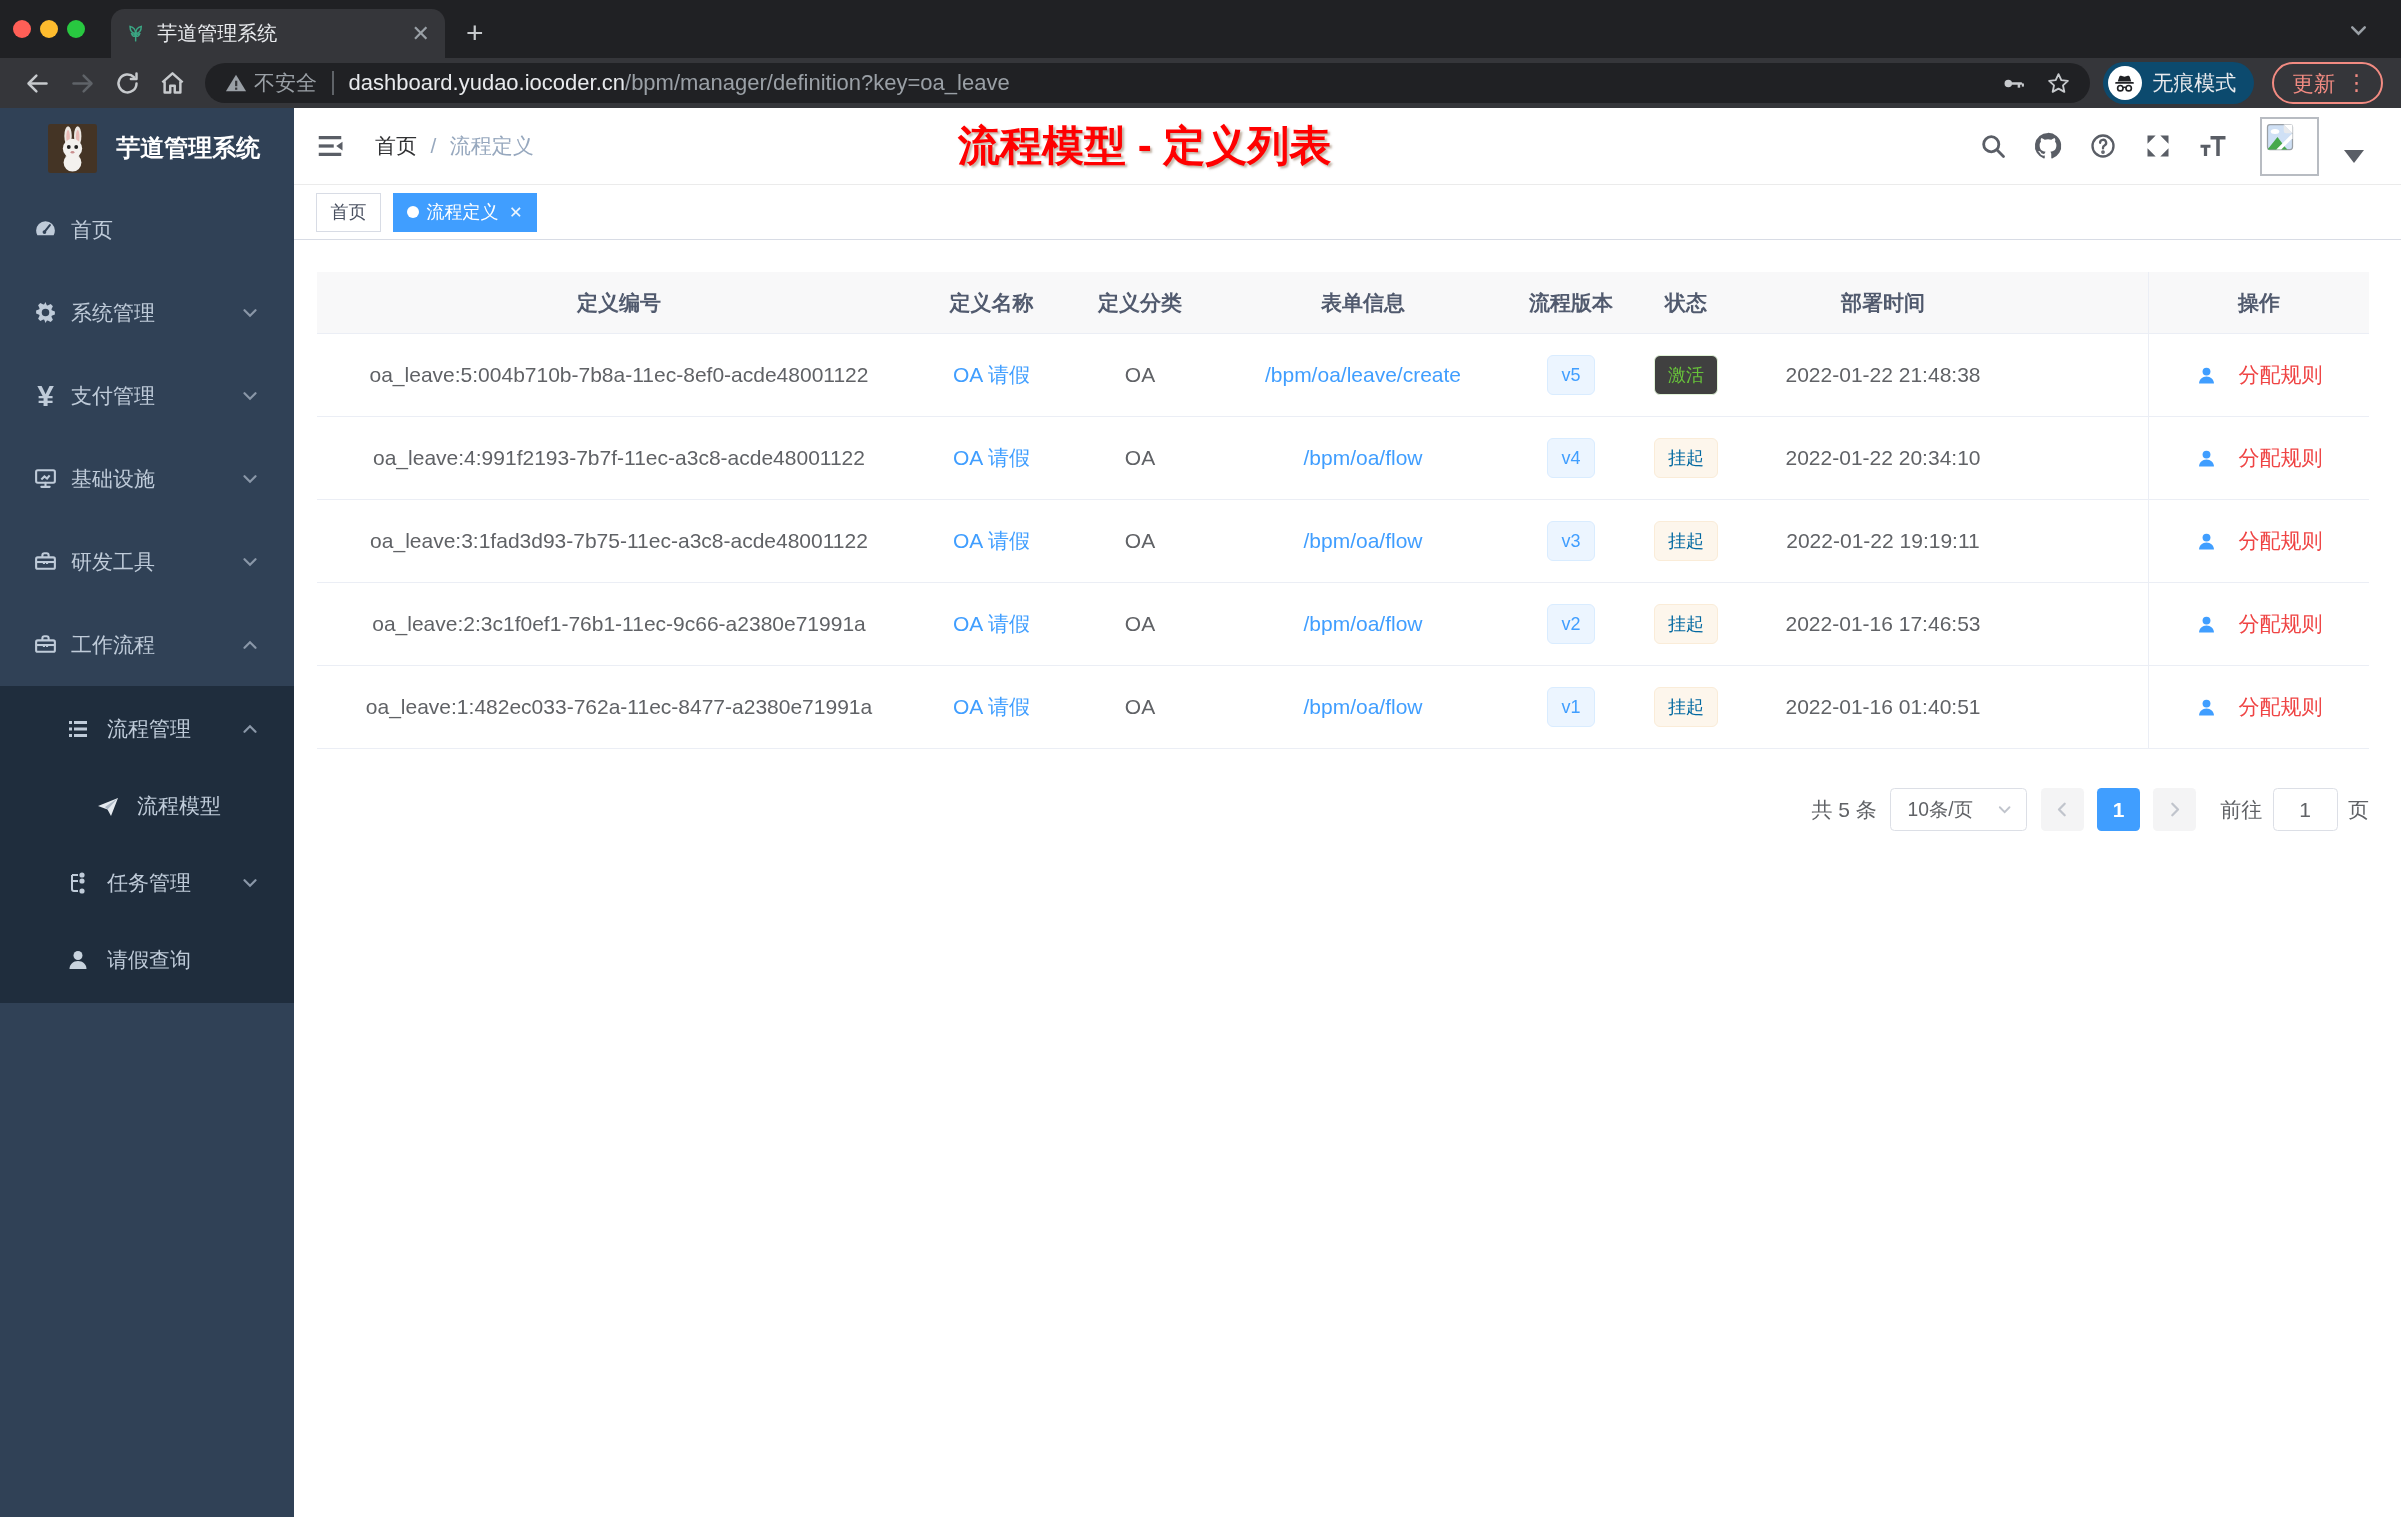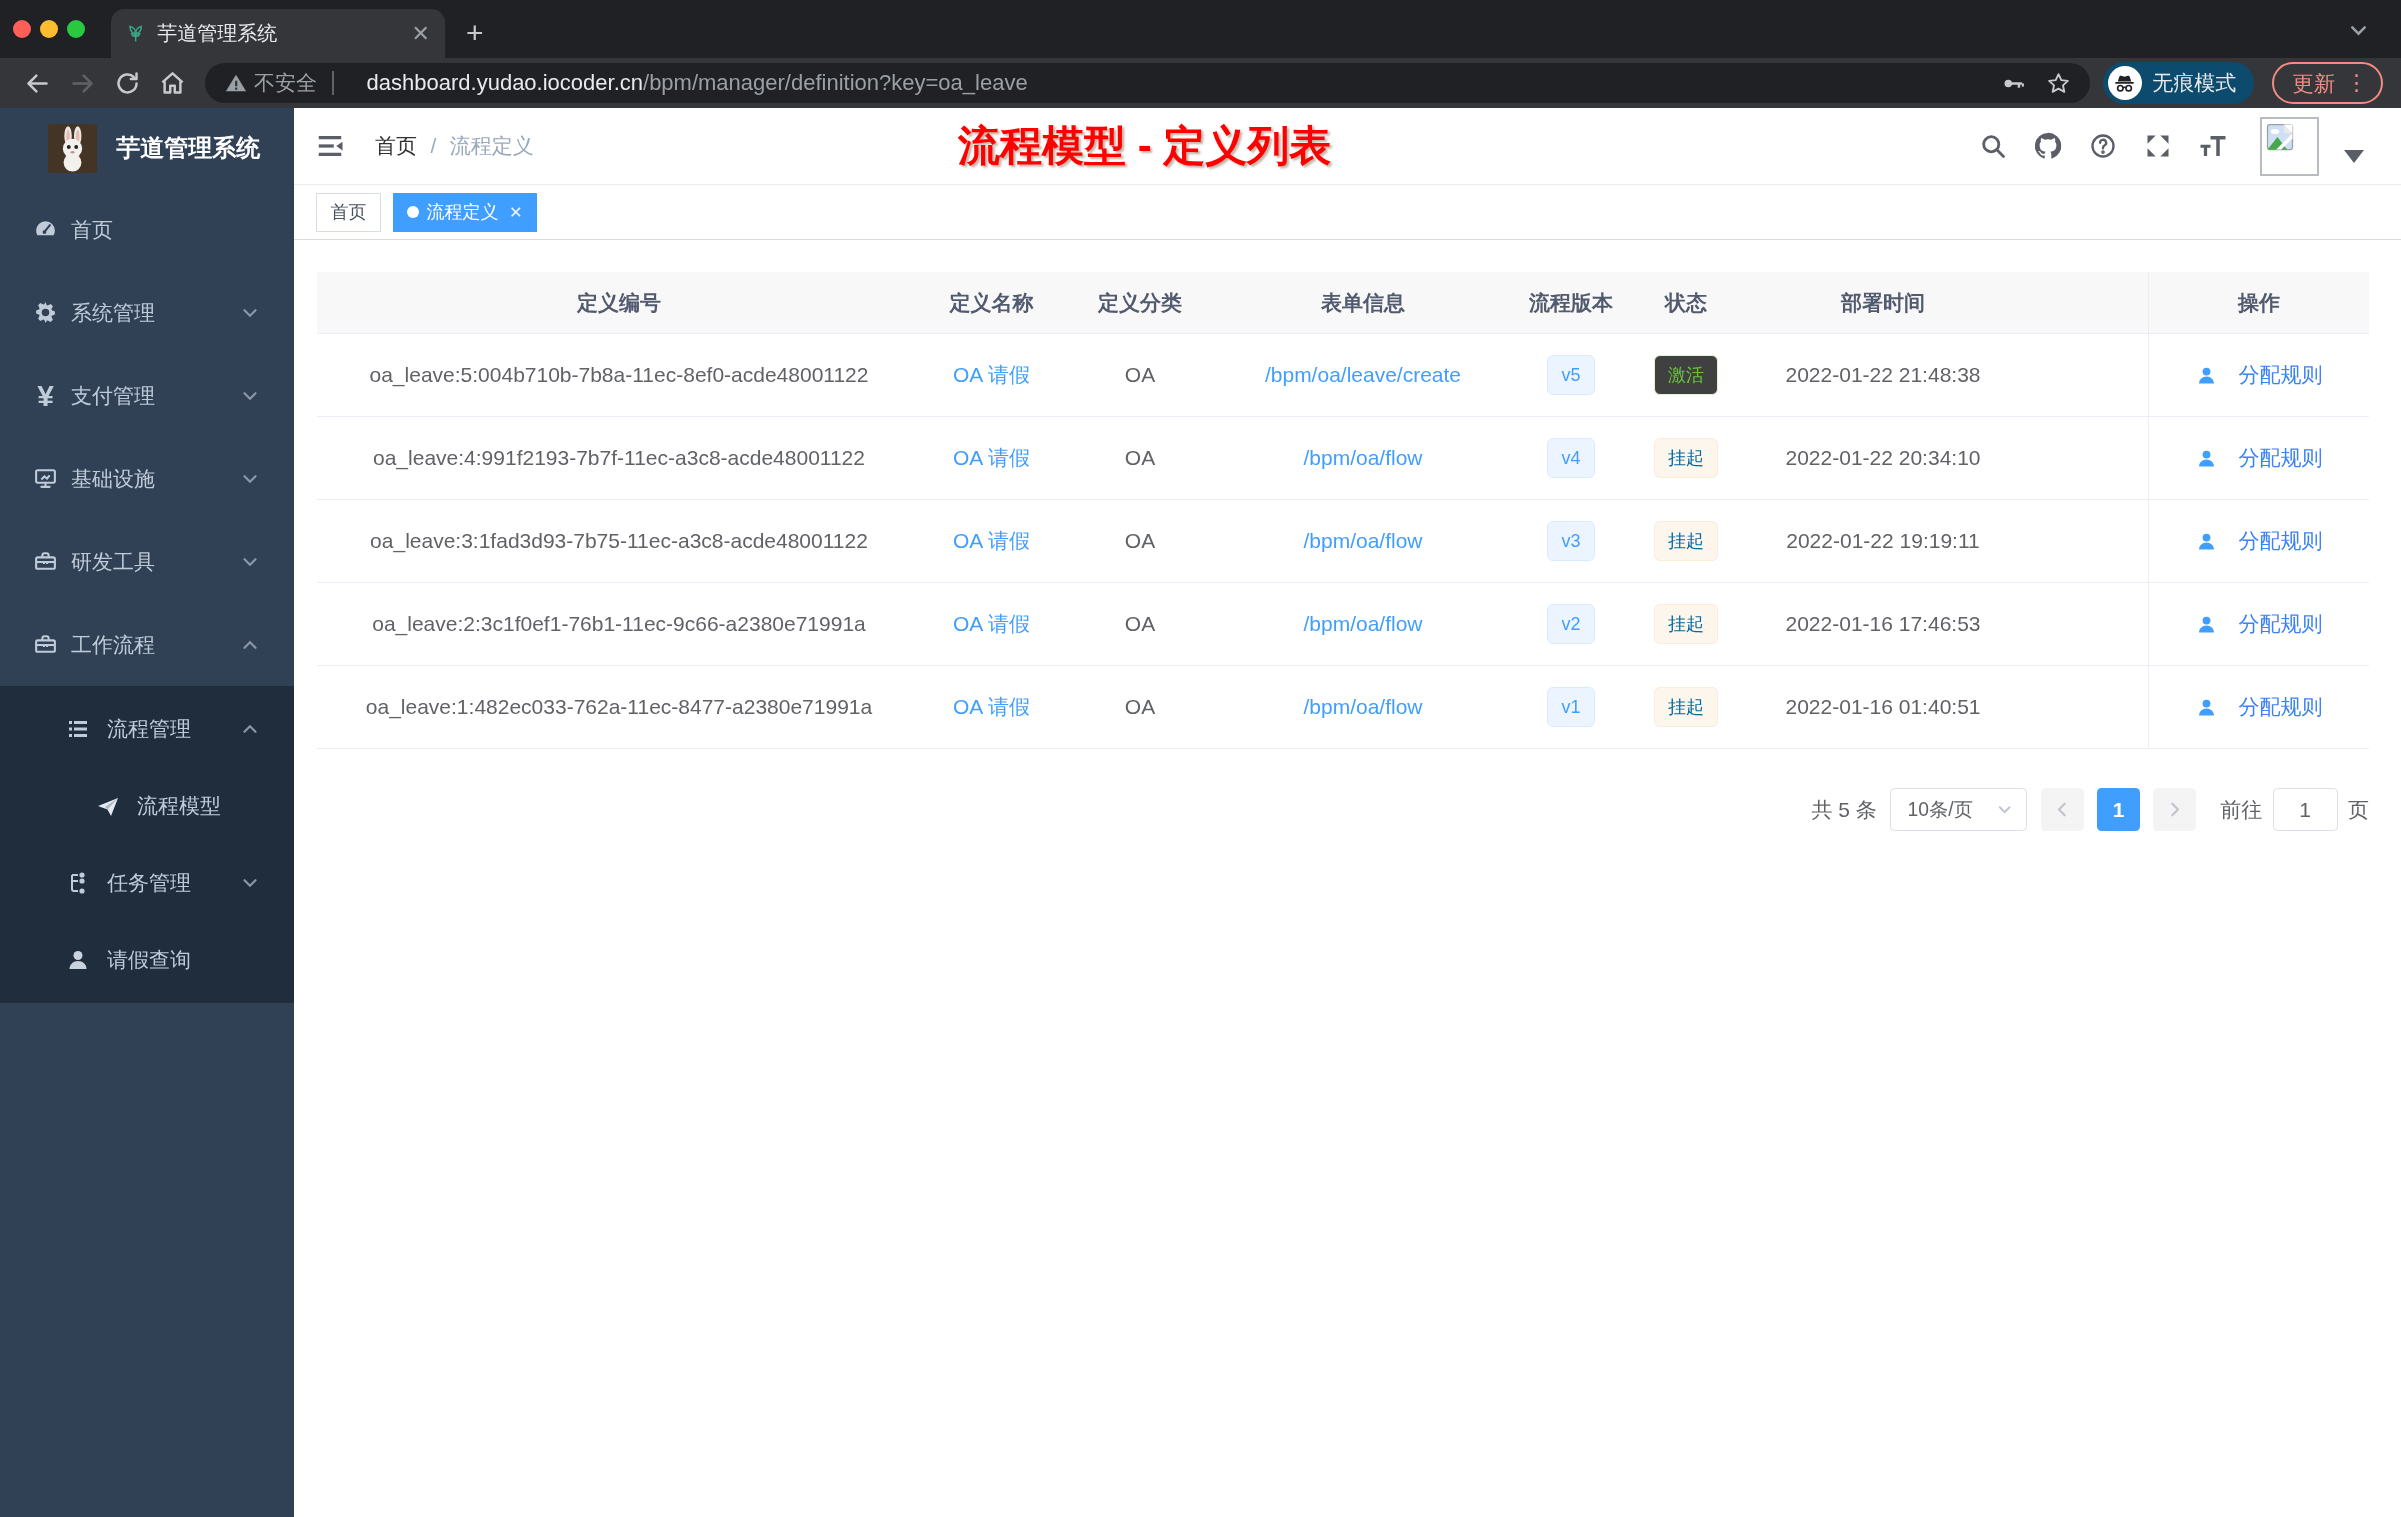--- a/index.html
+++ b/index.html
@@ -21,21 +21,21 @@
   .tabsearch { position:absolute; right:30px; top:18px; color:#9aa0a6; }
 
   .toolbar { height:50px; background:#35363a; display:flex; align-items:center; padding:0 18px; gap:6px; }
   .navbtn { width:39px; height:39px; display:flex; align-items:center; justify-content:center; color:#c7cacd; flex:none; }
   .navbtn.disabled { color:#5f6368; }
   .urlbar { flex:1; height:40px; background:#202124; border-radius:20px; margin:0 7.4px; display:flex;
             align-items:center; padding:0 19.3px; color:#9aa0a6; font-size:21px; min-width:0; }
   .sec-label { display:flex; align-items:center; gap:7.4px; flex:none; }
   .url-divider { width:1.5px; height:24px; background:#5f6368; margin:0 15px; flex:none; }
   .url-text { flex:1; font-size:22px; white-space:nowrap; overflow:hidden; }
-  .url-domain { color:#e8eaed;margin-left:18px; } .url-path { color:#9aa0a6; }
+  .url-domain { color:#e8eaed; } .url-path { color:#9aa0a6; }
   .urlbar .right-ic { display:flex; gap:19.3px; color:#c7cacd; flex:none; }
   .incog { flex:none; height:42px; background:#0c4a6e; border-radius:21px; display:flex; align-items:center;
            padding:0 18px 0 4.5px; gap:10.4px; color:#e8eaed; font-size:21px; }
   .incog-circle { width:34px; height:34px; border-radius:50%; background:#fff; display:flex; align-items:center; justify-content:center; }
   .update-btn { flex:none; height:42px; border:2.2px solid #f28b82; border-radius:21px; color:#f28b82;
                 display:flex; align-items:center; gap:10.4px; padding:0 13.4px 0 18px; margin-left:12px; font-size:21.5px; }
   .update-dots { font-size:22px; letter-spacing:0; }
 
   
   .app { display:flex; height:1409px; }
@@ -86,21 +86,21 @@
   .thead { height:62px; background:#f8f8f9; color:#515a6e; font-weight:bold; border-bottom:0.7px solid #ebeef5; display:flex; }
   .cell { display:flex; align-items:center; justify-content:center; height:100%; text-align:center; }
   .c1{width:604px;} .c2{width:141px;} .c3{width:156px;} .c4{width:290px;}
   .c5{width:126px;} .c6{width:104px;} .c7{width:290px;} .cf{width:120px;} .c8{width:221px; border-left:0.7px solid #ebeef5;}
   .trow .cell { color:#606266; }
   .link { color:#409eff; cursor:pointer; }
   .etag { display:inline-block; font-size:18px; line-height:1; padding:10.4px 13.4px; border-radius:6px; }
   .etag-ver { background:#ecf5ff; border:0.7px solid #d9ecff; color:#409eff; }
   .etag-success { background:#404040; border:0.7px solid #e1f3d8; color:#67c23a; }
   .etag-warning { background:#fdf6ec; border:0.7px solid #faecd8; color:#0369a1; }
-  .action { display:flex; align-items:center; gap:22px; color:#3b82f6; cursor:pointer;justify-content:flex-end; }
+  .action { display:flex; align-items:center; gap:22px; color:#ef4444; cursor:pointer;justify-content:flex-end; }
 
   
   .pagination { width:2052px; margin-top:39px; display:flex; align-items:center; justify-content:flex-end;
                 gap:13.4px; color:#606266; font-size:21px; }
   .pg-select { width:137px; height:43px; border:0.7px solid #dcdfe6; border-radius:4.5px; display:flex;
                align-items:center; justify-content:space-between; padding:0 12px 0 16.3px; color:#606266; font-size:19.3px; }
   .pg-btn { width:43px; height:43px; border-radius:4.5px; background:#f4f4f5; color:#c0c4cc; display:flex;
             align-items:center; justify-content:center; }
   .pg-btn.cur { background:#409eff; color:#fff; font-weight:bold; }
   .pg-goto { display:flex; align-items:center; gap:10.4px; margin-left:10.4px; }

